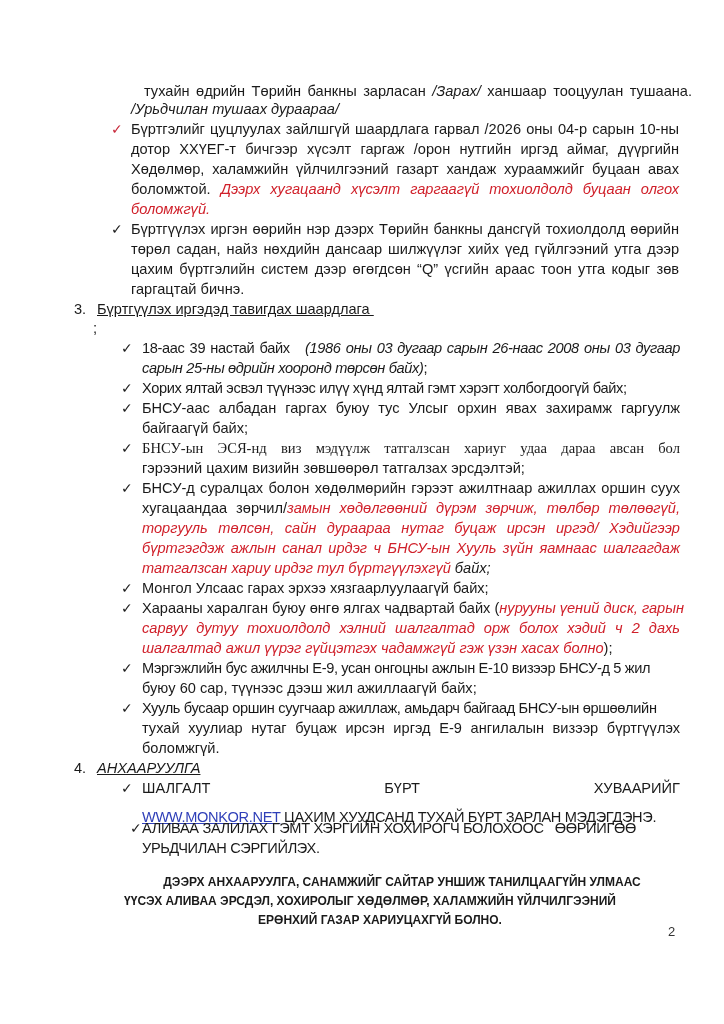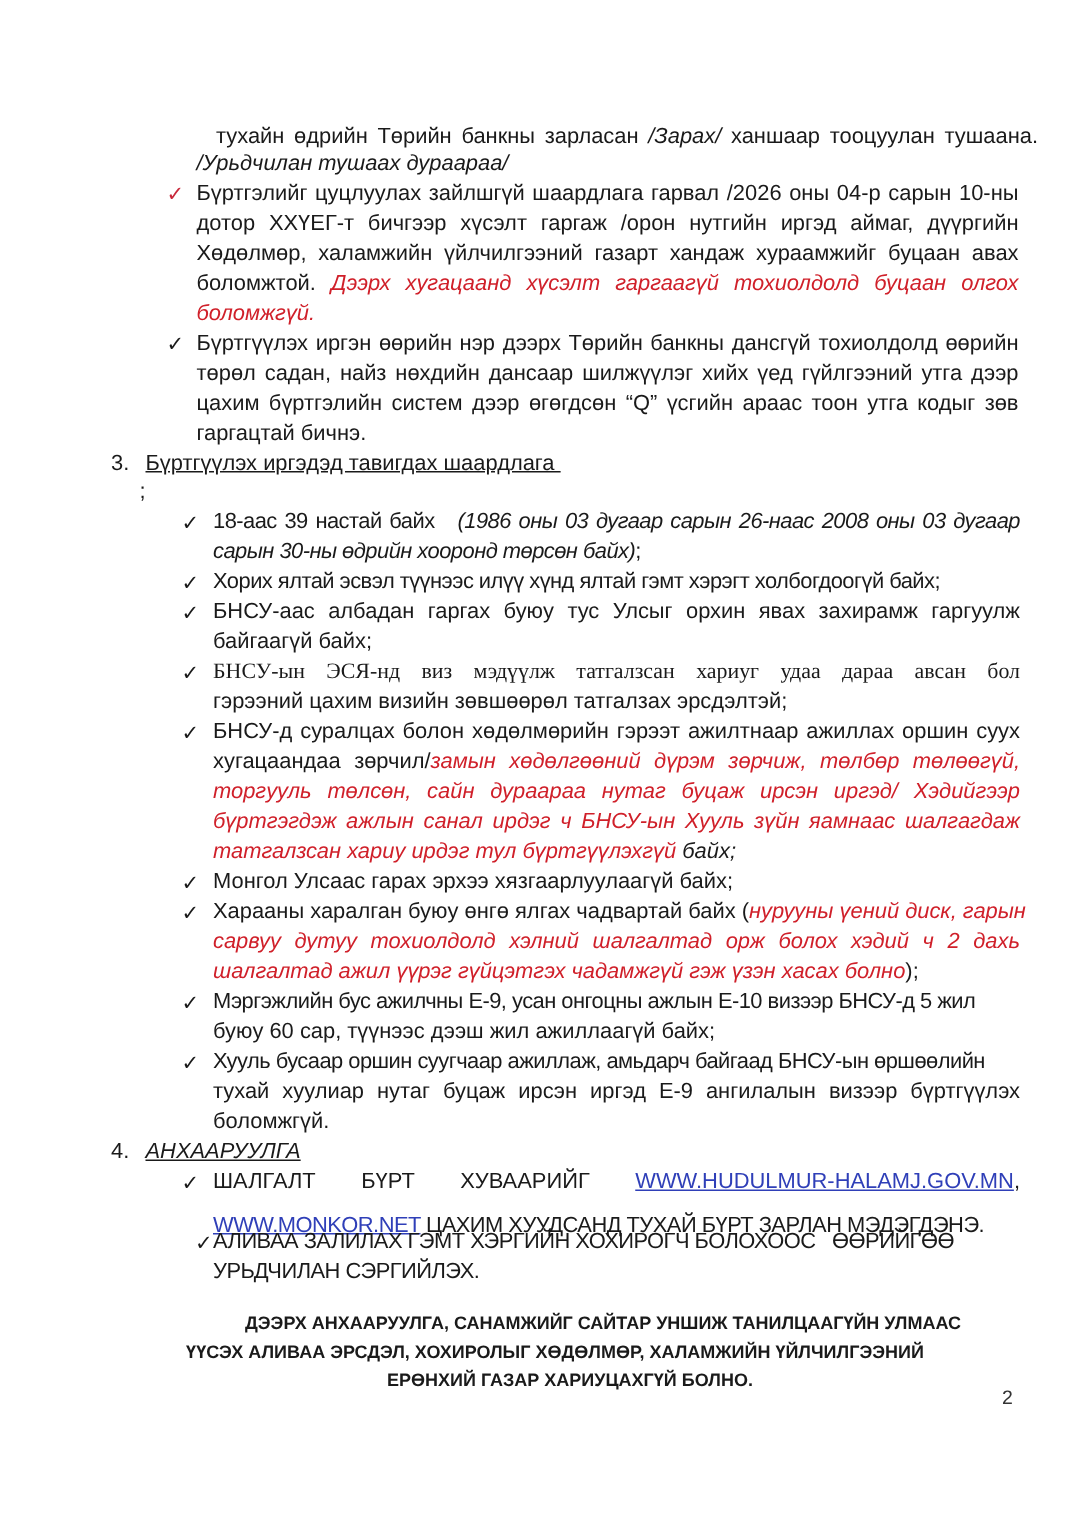--- a/index.html
+++ b/index.html
@@ -36,21 +36,21 @@
 <div class="line just" style="left:131px;top:239px;width:548px;">төрөл садан, найз нөхдийн дансаар шилжүүлэг хийх үед гүйлгээний утга дээр</div>
 <div class="line just" style="left:131px;top:259px;width:548px;">цахим бүртгэлийн систем дээр өгөгдсөн “Q” үсгийн араас тоон утга кодыг зөв</div>
 <div class="line" style="left:131px;top:279px;">гаргацтай бичнэ.</div>
 
 <div class="line" style="left:74px;top:299px;">3.</div>
 <div class="line u" style="left:97px;top:299px;white-space:pre;">Бүртгүүлэх иргэдэд тавигдах шаардлага </div>
 <div class="line" style="left:93px;top:318px;">;</div>
 
 <span class="chk" style="left:121px;top:338px;">✓</span>
 <div class="line just cond" style="left:142px;top:338px;width:538px;white-space:pre;"><span>18-аас 39 настай байх   </span><span class="it">(1986 оны 03 дугаар сарын 26-наас 2008 оны 03 дугаар</span></div>
-<div class="line cond" style="left:142px;top:358px;"><span class="it">сарын 30-ны өдрийн хооронд төрсөн байх)</span><span>;</span></div>
+<div class="line cond" style="left:142px;top:358px;"><span class="it">сарын 25-ны өдрийн хооронд төрсөн байх)</span><span>;</span></div>
 
 <span class="chk" style="left:121px;top:378px;">✓</span>
 <div class="line cond" style="left:142px;top:378px;">Хорих ялтай эсвэл түүнээс илүү хүнд ялтай гэмт хэрэгт холбогдоогүй байх;</div>
 
 <span class="chk" style="left:121px;top:398px;">✓</span>
 <div class="line just" style="left:142px;top:398px;width:538px;">БНСУ-аас албадан гаргах буюу тус Улсыг орхин явах захирамж гаргуулж</div>
 <div class="line" style="left:142px;top:418px;">байгаагүй байх;</div>
 
 <span class="chk" style="left:121px;top:438px;">✓</span>
 <div class="line just" style="left:142px;top:438px;width:538px;font-family:Liberation Serif, serif;">БНСУ-ын ЭСЯ-нд виз мэдүүлж татгалзсан хариуг удаа дараа авсан бол</div>
@@ -81,21 +81,20 @@
 <div class="line" style="left:142px;top:738px;">боломжгүй.</div>
 
 <div class="line" style="left:74px;top:758px;">4.</div>
 <div class="line u" style="left:97px;top:758px;font-style:italic;">АНХААРУУЛГА</div>
 
 <span class="chk" style="left:121px;top:778px;">✓</span>
 <div class="line" style="left:142px;top:778px;width:538px;display:flex;justify-content:space-between;">
   <span>ШАЛГАЛТ</span>
   <span>БҮРТ</span>
   <span>ХУВААРИЙГ</span>
-  <span><span class="link">WWW.HUDULMUR-HALAMJ.GOV.MN</span><span>,</span></span>
 </div>
 <div class="line cond" style="left:142px;top:807px;"><span class="link">WWW.MONKOR.NET</span><span> ЦАХИМ ХУУДСАНД ТУХАЙ БҮРТ ЗАРЛАН МЭДЭГДЭНЭ.</span></div>
 
 <span class="chk" style="left:130px;top:818px;">✓</span>
 <div class="line cond" style="left:142px;top:818px;white-space:pre;">АЛИВАА ЗАЛИЛАХ ГЭМТ ХЭРГИЙН ХОХИРОГЧ БОЛОХООС   ӨӨРИЙГӨӨ</div>
 <div class="line cond" style="left:142px;top:838px;">УРЬДЧИЛАН СЭРГИЙЛЭХ.</div>
 
 <div class="line bold center" style="left:80px;top:872px;width:600px;padding-left:44px;box-sizing:border-box;">ДЭЭРХ АНХААРУУЛГА, САНАМЖИЙГ САЙТАР УНШИЖ ТАНИЛЦААГҮЙН УЛМААС</div>
 <div class="line bold center" style="left:80px;top:891px;width:580px;">ҮҮСЭХ АЛИВАА ЭРСДЭЛ, ХОХИРОЛЫГ ХӨДӨЛМӨР, ХАЛАМЖИЙН ҮЙЛЧИЛГЭЭНИЙ</div>
 <div class="line bold center" style="left:80px;top:910px;width:600px;">ЕРӨНХИЙ ГАЗАР ХАРИУЦАХГҮЙ БОЛНО.</div>

